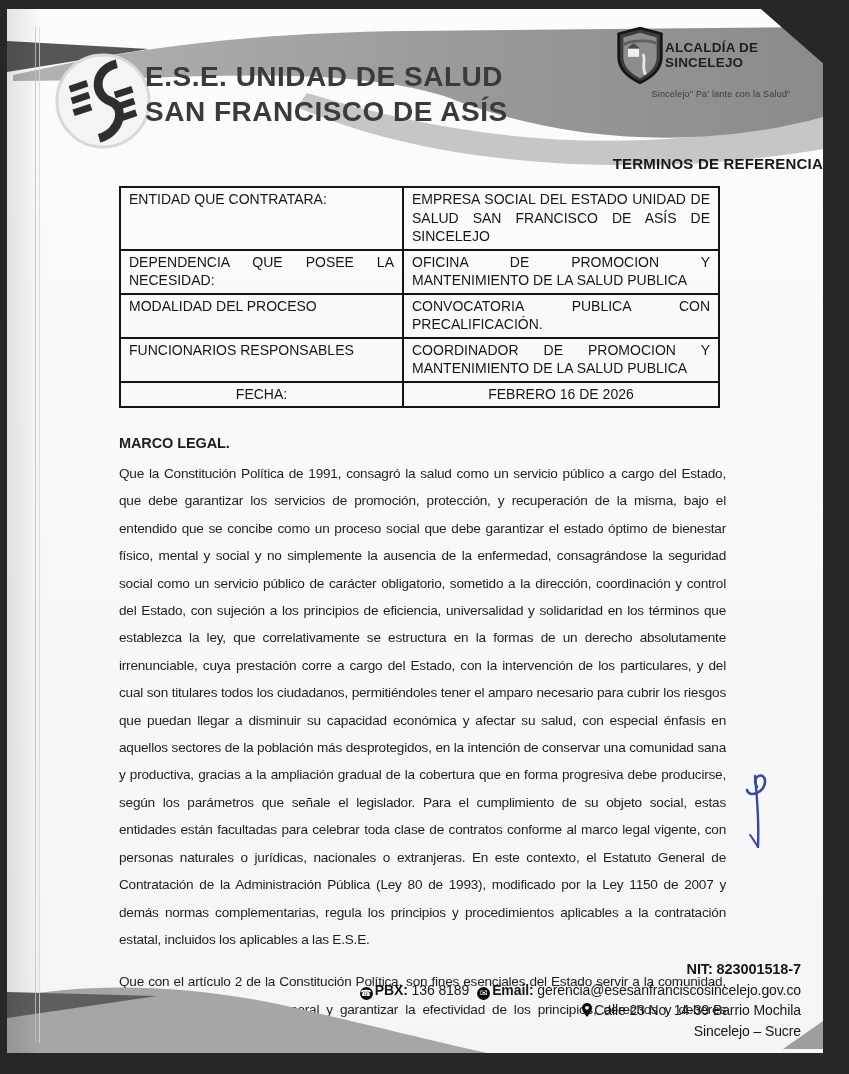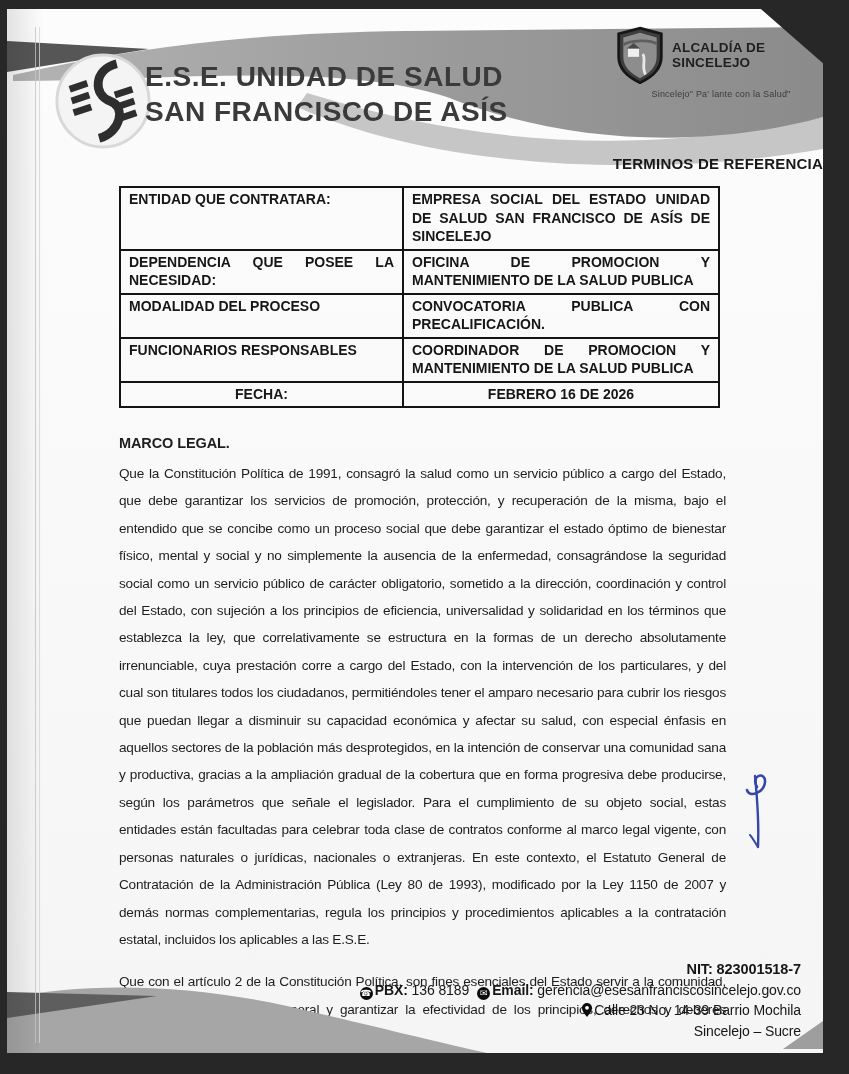--- a/index.html
+++ b/index.html
@@ -21,34 +21,34 @@
     border-left:1px solid #c3c3c3;border-right:1px solid #d6d6d6;opacity:.8;}
   .corner-wedge{position:absolute;left:700px;top:0;width:149px;height:86px;
     background:#272727;clip-path:polygon(34% 0,100% 0,100% 100%);}
 
   
   .header-swoosh{position:absolute;left:0;top:10px;width:816px;height:150px;}
   .org-logo{position:absolute;left:47px;top:43px;width:98px;height:98px;}
   .org-name{position:absolute;left:138px;top:50px;width:470px;
     font-size:28px;font-weight:bold;color:#3a3a3a;line-height:35px;letter-spacing:.5px;}
   .badge{position:absolute;left:608px;top:17px;width:212px;}
-  .badge-row{display:flex;align-items:center;gap:7px;}
+  .badge-row{display:flex;align-items:center;}
   .badge-title{font-size:13.5px;font-weight:bold;color:#1f1f1f;line-height:15px;letter-spacing:.2px;}
   .badge-slogan{margin-top:5px;text-align:center;font-size:9px;color:#3c3c3c;letter-spacing:.2px;}
 
   .doc-title{position:absolute;left:0;top:146px;width:100%;text-align:right;
     font-size:15px;font-weight:bold;color:#191919;letter-spacing:.2px;}
 
   
   .terms-table{position:absolute;left:112px;top:177px;width:601px;
     border-collapse:collapse;table-layout:fixed;}
   .terms-table td{
     border:2px solid #141414;vertical-align:top;
     padding:2px 8px 3px 8px;
-    font-size:14px;font-weight:bold;color:#161616;line-height:18.5px;
+    font-size:14px;font-weight:normal;color:#161616;line-height:18.5px;
   }
   .terms-table td.lbl{width:265px;text-align:justify;}
   .terms-table td.val{text-align:justify;}
   .terms-table tr:last-child td{text-align:center;}
 
   
   .body-text{position:absolute;left:112px;top:410px;width:607px;color:#1e1e1e;}
   .section-heading{font-size:14.5px;font-weight:bold;margin:16px 0 9px 0;letter-spacing:-.1px;}
   .body-text p{
     margin:0 0 15px 0;text-align:justify;

